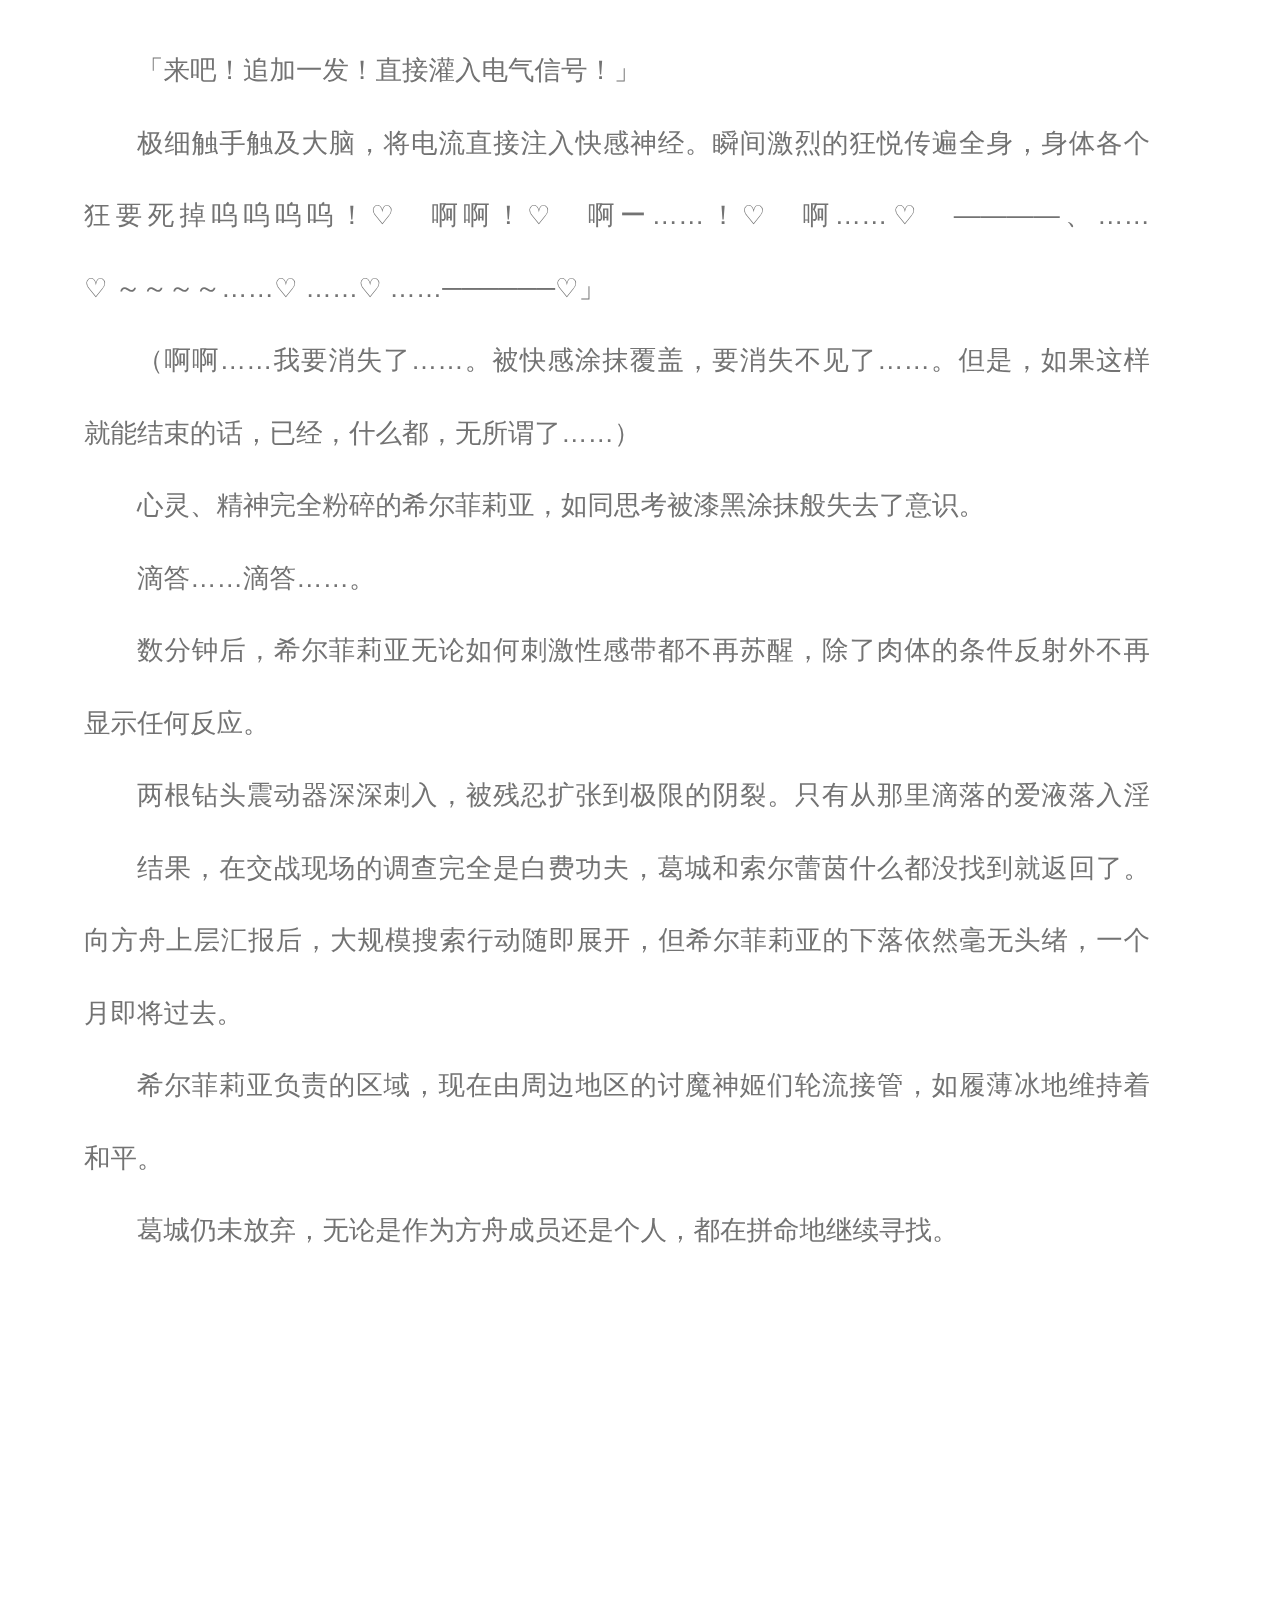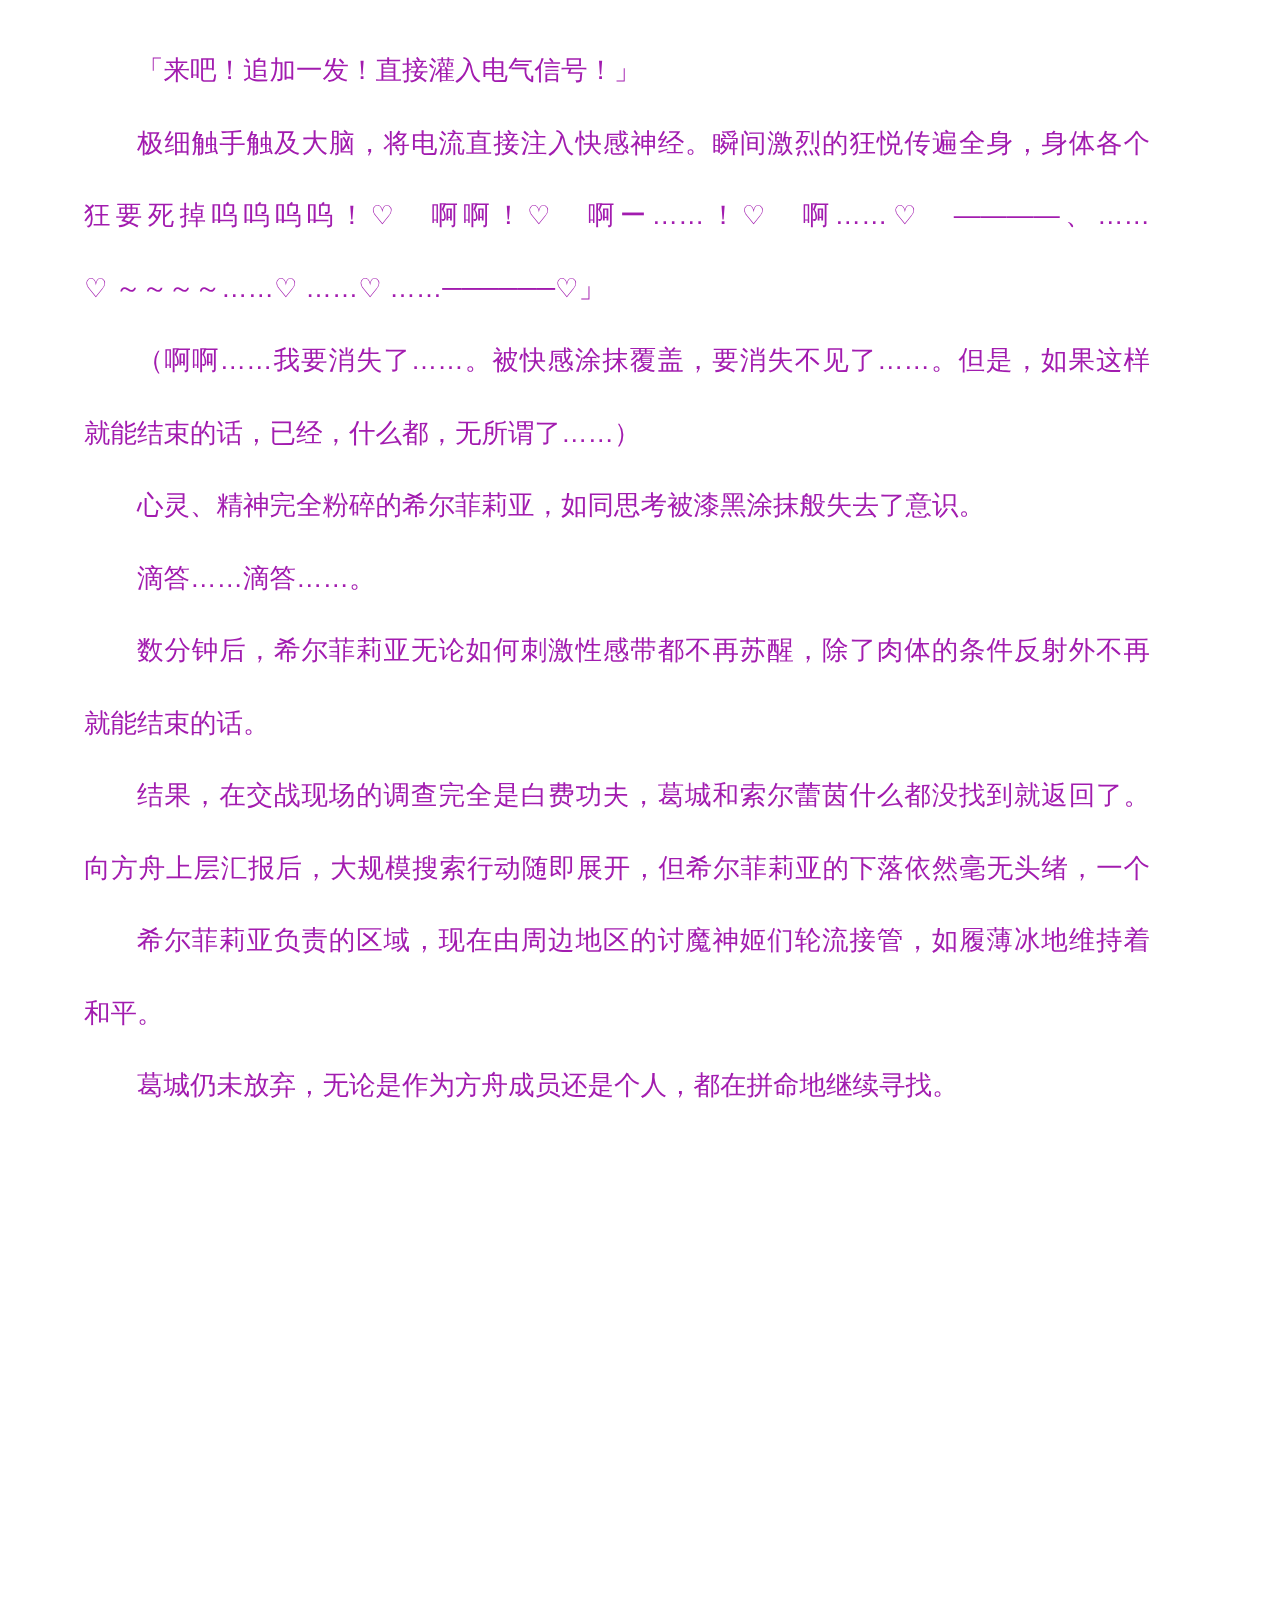--- a/index.html
+++ b/index.html
@@ -10,21 +10,21 @@
   body {
     width: 1280px;
     height: 1624px;
     overflow: hidden;
     font-family: "Liberation Sans", "DejaVu Sans", sans-serif;
   }
   .doc {
     margin-left: 84px;
     width: 1066px;
     padding-top: 34px;
-    color: #a21caf;
+    color: #737373;
     font-size: 26.5px;
     line-height: 72.5px;
   }
   .line {
     text-align: justify;
     text-align-last: left;
     min-height: 72.5px;
   }
   .line.fill {
     text-align-last: justify;
@@ -41,20 +41,22 @@
   <div>
       <div class="line indent">「来吧！追加一发！直接灌入电气信号！」</div>
       <div class="line indent fill">极细触手触及大脑，将电流直接注入快感神经。瞬间激烈的狂悦传遍全身，身体各个</div>
       <div class="line fill">狂要死掉呜呜呜呜！♡　啊啊！♡　啊ー……！♡　啊……♡　――――、……</div>
       <div class="line">♡ ～～～～……♡ ……♡ ……──────♡」</div>
       <div class="line indent fill">（啊啊……我要消失了……。被快感涂抹覆盖，要消失不见了……。但是，如果这样</div>
       <div class="line">就能结束的话，已经，什么都，无所谓了……）</div>
       <div class="line indent">心灵、精神完全粉碎的希尔菲莉亚，如同思考被漆黑涂抹般失去了意识。</div>
       <div class="line indent">滴答……滴答……。</div>
       <div class="line indent fill">数分钟后，希尔菲莉亚无论如何刺激性感带都不再苏醒，除了肉体的条件反射外不再</div>
-      <div class="line">就能结束的话。</div>
+      <div class="line">显示任何反应。</div>
+      <div class="line indent fill">两根钻头震动器深深刺入，被残忍扩张到极限的阴裂。只有从那里滴落的爱液落入淫</div>
       <div class="line indent fill">结果，在交战现场的调查完全是白费功夫，葛城和索尔蕾茵什么都没找到就返回了。</div>
       <div class="line fill">向方舟上层汇报后，大规模搜索行动随即展开，但希尔菲莉亚的下落依然毫无头绪，一个</div>
+      <div class="line">月即将过去。</div>
       <div class="line indent fill">希尔菲莉亚负责的区域，现在由周边地区的讨魔神姬们轮流接管，如履薄冰地维持着</div>
       <div class="line">和平。</div>
       <div class="line indent">葛城仍未放弃，无论是作为方舟成员还是个人，都在拼命地继续寻找。</div>
     </div>
 </div>
 
 </body></html>

